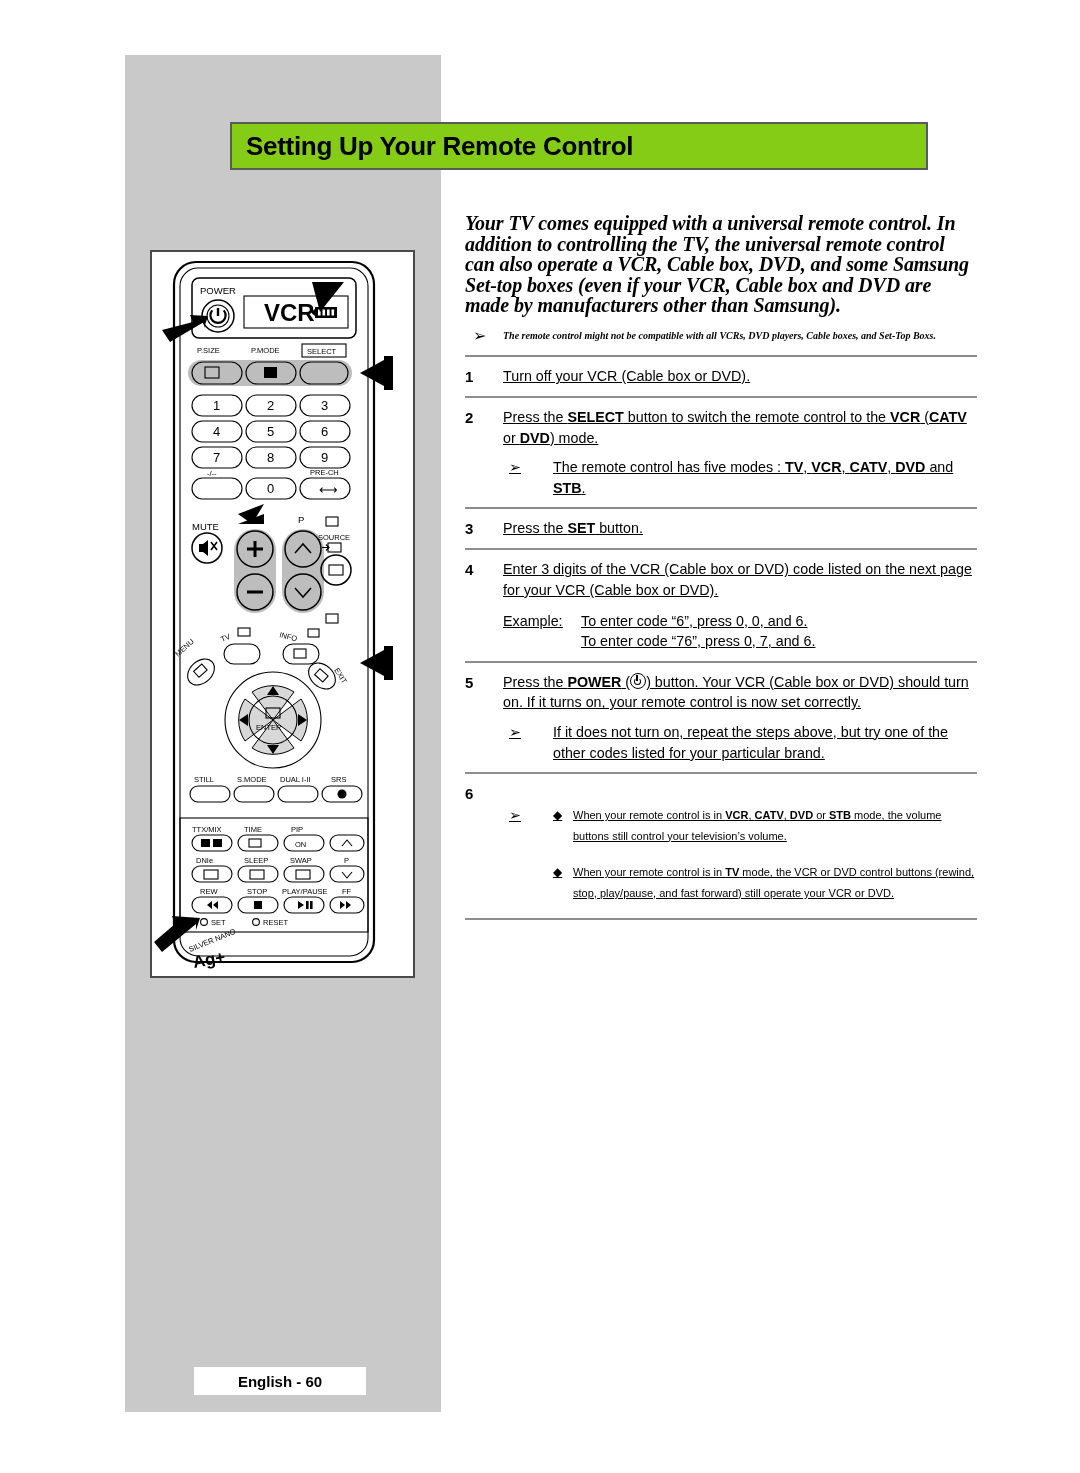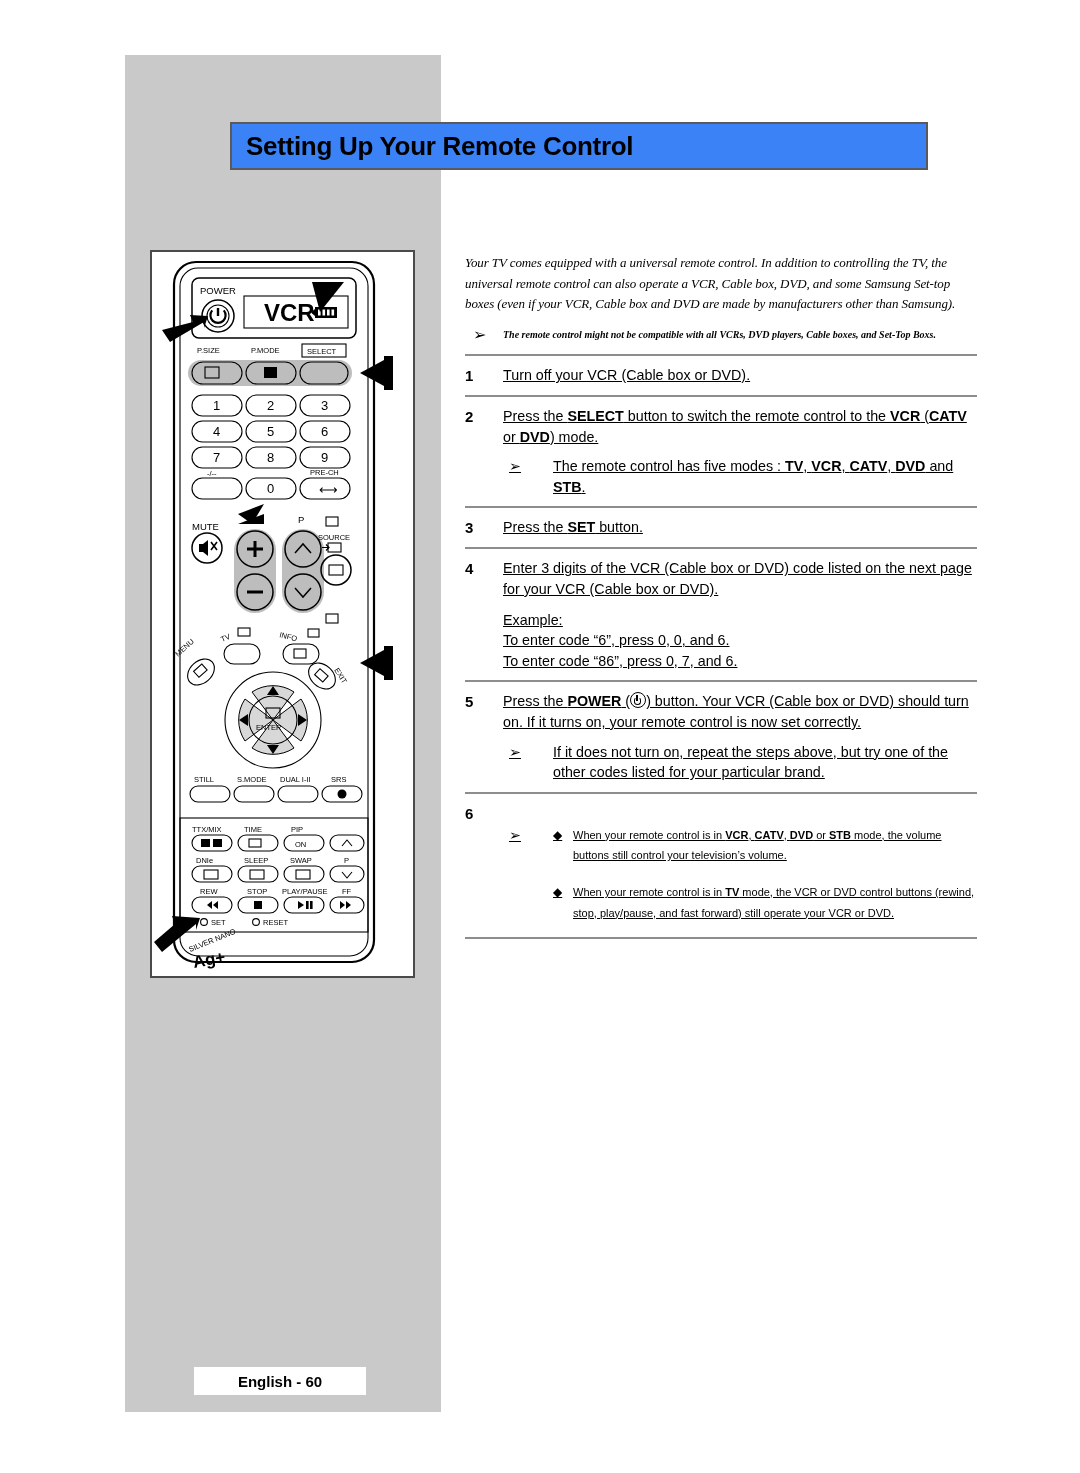--- a/index.html
+++ b/index.html
@@ -3,48 +3,48 @@
 <meta charset="utf-8">
 <style>
   html,body{margin:0;padding:0;background:#ffffff;}
   body{width:1080px;height:1473px;position:relative;overflow:hidden;
        font-family:"Liberation Sans","DejaVu Sans",sans-serif;color:#000;}
 
   
   .gray-panel{position:absolute;left:125px;top:55px;width:316px;height:1357px;
               background:#c9c9c9;}
   .title-bar{position:absolute;left:230px;top:122px;width:698px;height:48px;
-             background:#3b82f6;border:2px solid #5a5a5a;box-sizing:border-box;}
+             background:#84cc16;border:2px solid #5a5a5a;box-sizing:border-box;}
   .title-bar .t{position:absolute;left:14px;top:7px;font-size:26px;font-weight:bold;
                 letter-spacing:-.3px;white-space:nowrap;}
   .footer-box{position:absolute;left:194px;top:1367px;width:172px;height:28px;
               background:#ffffff;display:flex;align-items:center;justify-content:center;}
   .footer-box span{font-size:15px;font-weight:bold;}
 
   
   .content{position:absolute;left:465px;top:213px;width:512px;}
-  .intro{font-style:italic;font-weight:normal;font-size:13px;line-height:20.5px;
-         font-family:"Liberation Serif","DejaVu Serif",serif;letter-spacing:-.1px;margin-top:40px;}
+  .intro{font-style:italic;font-weight:bold;font-size:20px;line-height:20.5px;
+         font-family:"Liberation Serif","DejaVu Serif",serif;letter-spacing:-.1px;}
   .intro-note{display:flex;margin-top:10px;}
   .intro-note .ar{width:30px;flex:none;padding-left:8px;}
   .intro-note .tx{font-style:italic;font-weight:bold;font-size:10px;line-height:20.5px;
          font-family:"Liberation Serif","DejaVu Serif",serif;}
 
   .rule{height:2px;background:#8d8d8d;margin:9px 0 9px 0;}
 
   .step{display:flex;align-items:flex-start;}
   .step .num{width:38px;flex:none;font-size:15px;font-weight:bold;line-height:21px;}
   .step .body{flex:1;font-size:14.3px;line-height:20.6px;text-decoration:underline;}
   b{font-weight:bold;}
 
   .sub{display:flex;margin-top:9px;}
   .sub .ar{width:44px;flex:none;padding-left:6px;}
   .sub .tx{flex:1;font-size:14.3px;line-height:20.6px;}
 
-  .example{display:flex;margin-top:10px;flex-direction:column;}
+  .example{display:flex;margin-top:10px;}
   .example .lbl{width:78px;flex:none;font-size:14.3px;text-decoration:underline;}
   .example .val{flex:1;font-size:14.3px;line-height:20.6px;}
 
   .diamond-line{display:flex;}
   .diamond-line .dm{width:20px;flex:none;font-size:12px;line-height:20.6px;}
   .diamond-line .tx{flex:1;font-size:11px;line-height:20.6px;}
   .pwr-glyph{display:inline-block;width:14px;height:14px;border:1.4px solid #000;
              border-radius:50%;position:relative;vertical-align:-2px;}
   .pwr-glyph:before{content:"";position:absolute;left:5.3px;top:1.2px;width:1.6px;
              height:6px;background:#000;}
@@ -353,21 +353,21 @@
   <div class="rule"></div>
 
   <div class="step">
     <div class="num">4</div>
     <div class="body">
       <div>Enter 3 digits of the VCR (Cable box or DVD) code listed on the next page for your VCR (Cable box or DVD).</div>
       <div class="example">
         <div class="lbl">Example:</div>
         <div class="val">
           <div>To enter code “6”, press 0, 0, and 6.</div>
-          <div>To enter code “86”, press 0, 7, and 6.</div>
+          <div>To enter code “76”, press 0, 7, and 6.</div>
         </div>
       </div>
     </div>
   </div>
 
   <div class="rule"></div>
 
   <div class="step">
     <div class="num">5</div>
     <div class="body">

